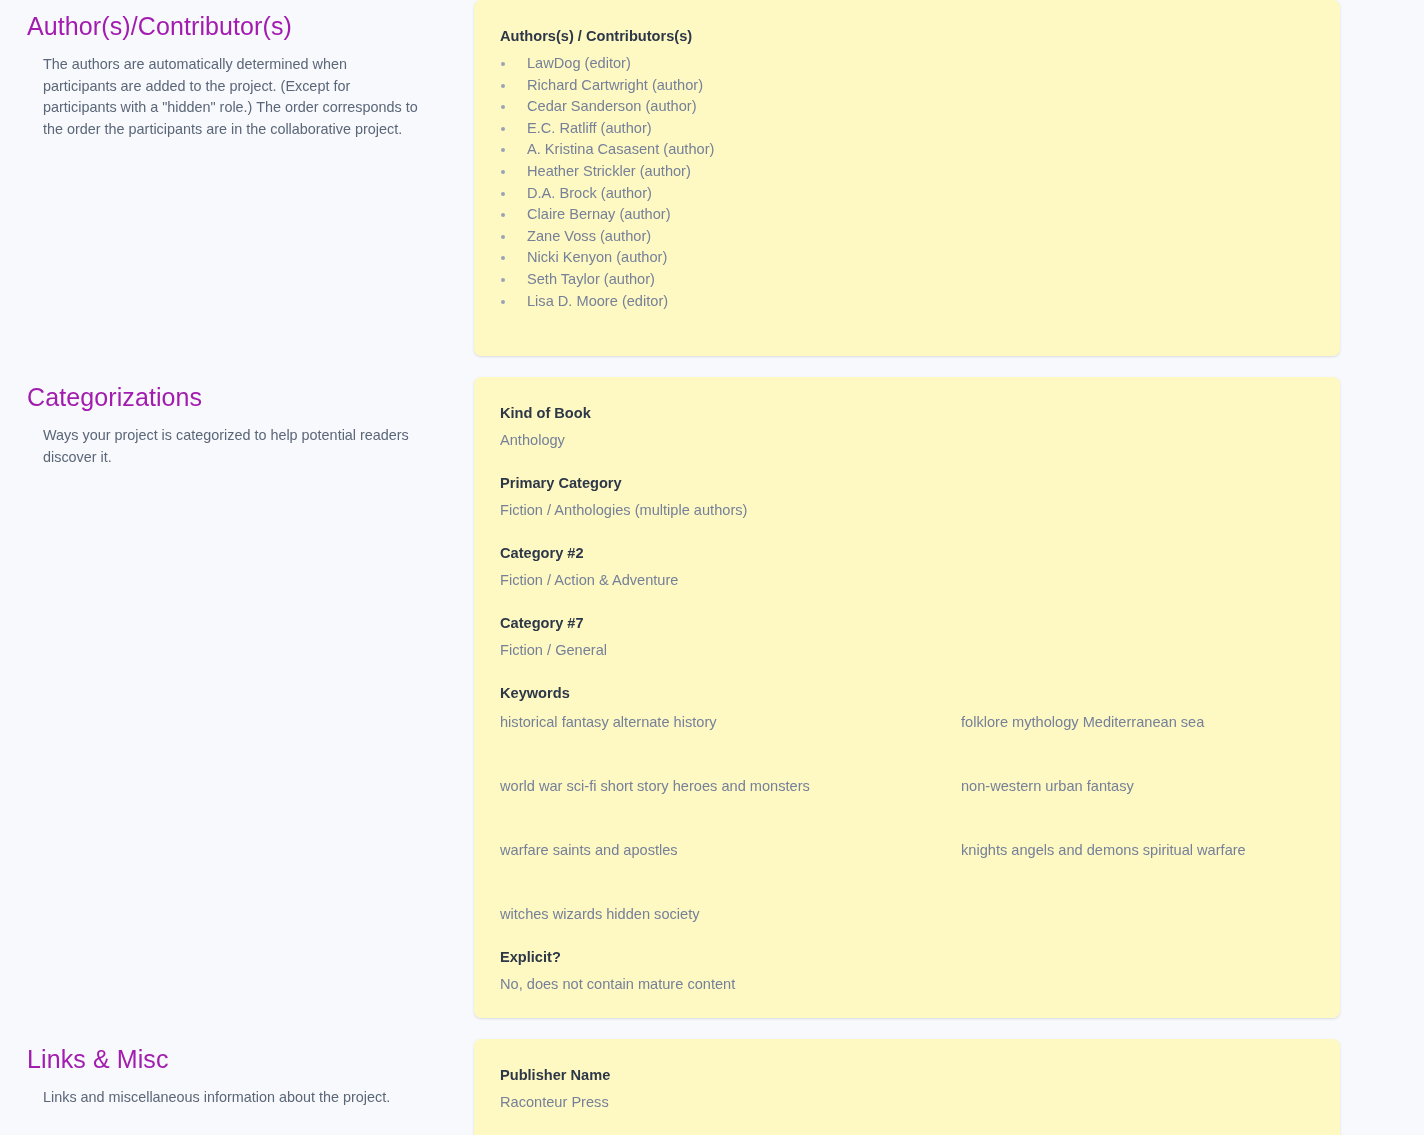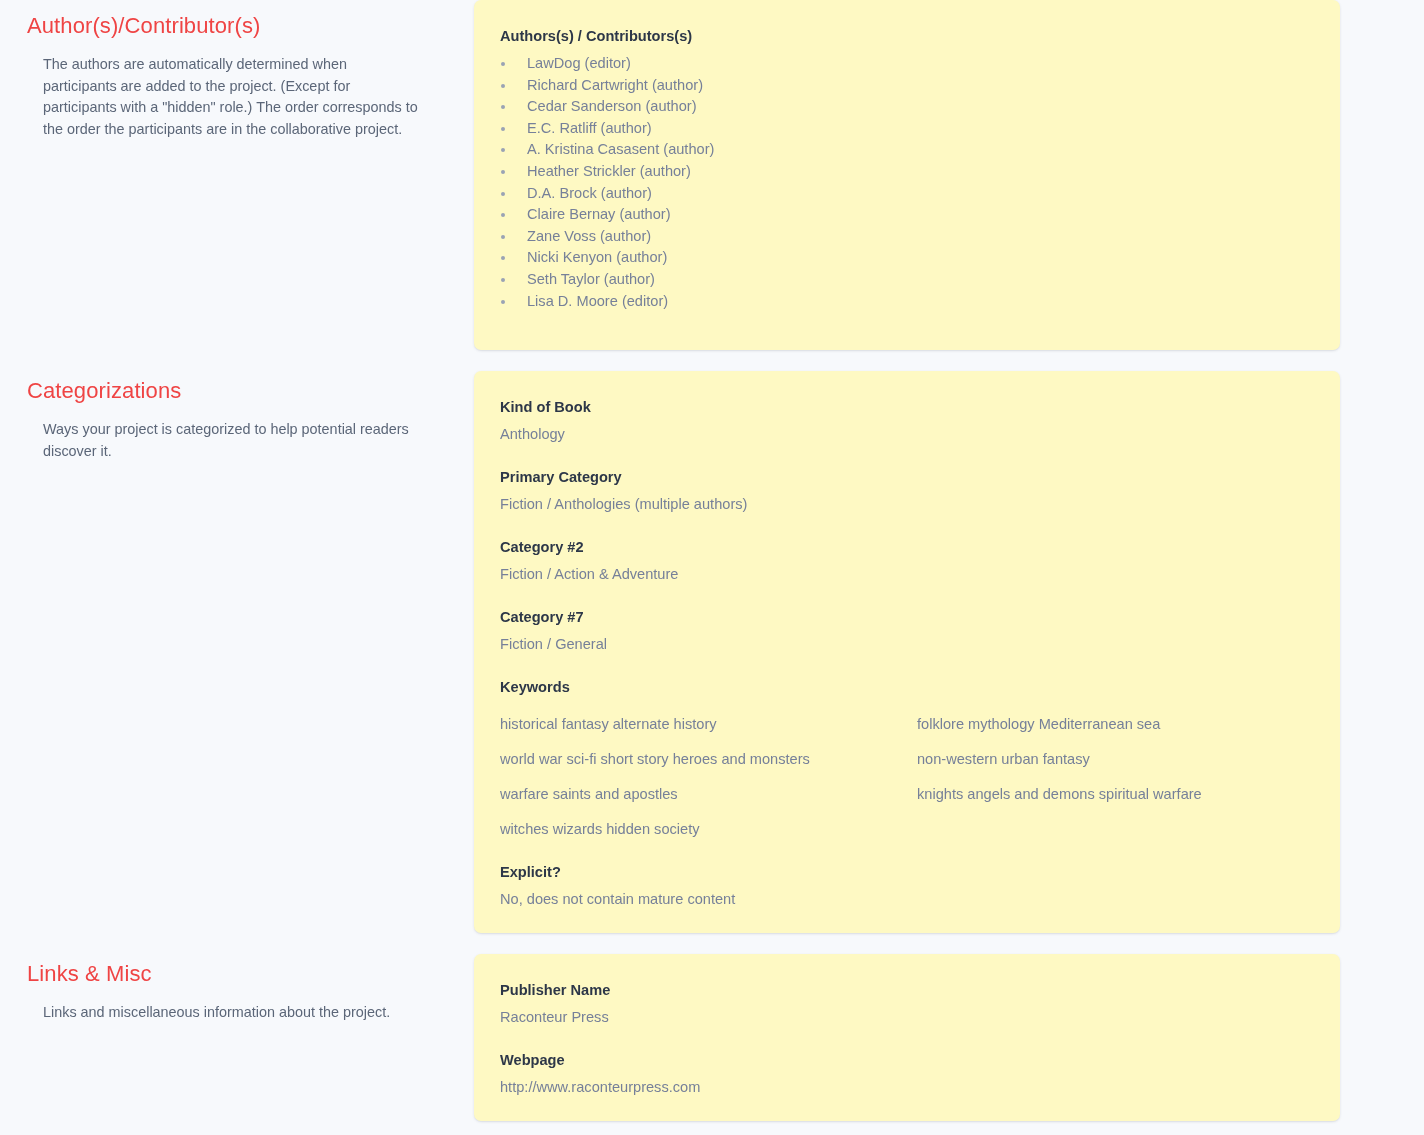--- a/index.html
+++ b/index.html
@@ -30,24 +30,24 @@
   }
 
   .section-aside {
     width: 474px;
     flex: 0 0 474px;
     padding: 14px 36px 0 27px;
   }
 
   .section-title {
     margin: 0 0 10px 0;
-    font-size: 22px;
+    font-size: 25px;
     font-weight: 400;
     line-height: 24px;
-    color: #ef4444;
+    color: #a21caf;
     letter-spacing: .1px;
   }
 
   .section-desc {
     margin: 16px;
     font-size: 14.4px;
     line-height: 21.5px;
     color: #5b6678;
   }
 
@@ -80,21 +80,21 @@
   .field-value {
     font-size: 14.6px;
     line-height: 20px;
     color: #768099;
     margin: 0;
     font-weight: 400;
   }
 
   .author-list {
     list-style: none;
-    margin: 6px 0 8px 0;
+    margin: 6px 0 14px 0;
     padding: 0;
   }
   .author-list li {
     position: relative;
     padding-left: 27px;
     font-size: 14.6px;
     line-height: 21.6px;
     color: #768099;
   }
   .author-list li::before {
@@ -107,21 +107,22 @@
     border-radius: 50%;
     background: #9aa3b4;
   }
 
   
   .keywords-grid {
     display: grid;
     grid-template-columns: 417px 1fr;
     row-gap: 15px;
     column-gap: 0;
-    margin-top: 17px;
+    margin-top: 9px;
+    gap: 44px;
   }
   .keyword {
     font-size: 14.6px;
     line-height: 20px;
     color: #768099;
   }
 
   
   .section-authors   { margin-top: 0; }
   .section-categories{ margin-top: 21px; }

